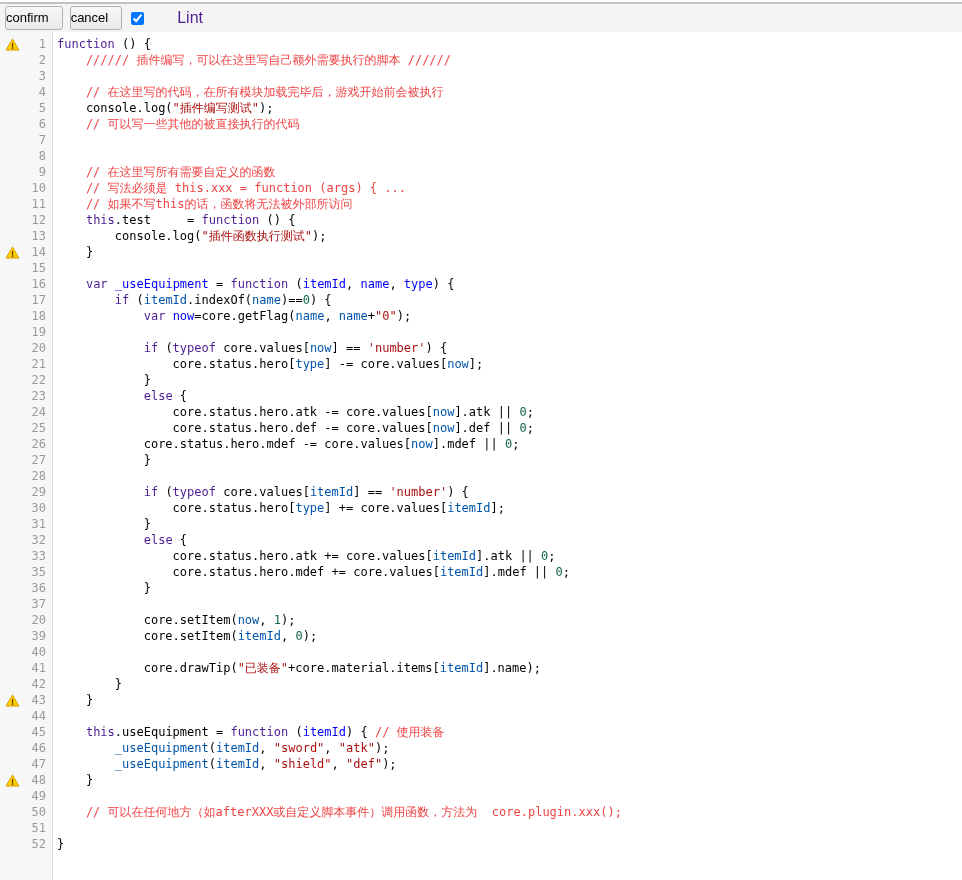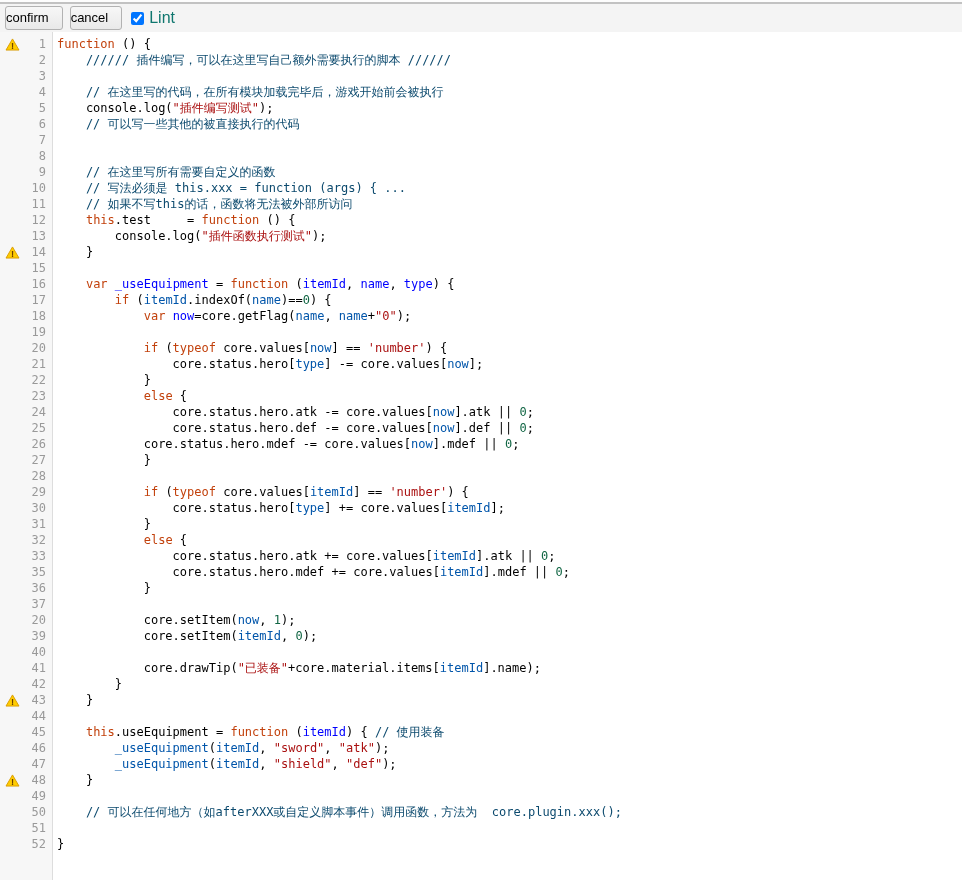--- a/index.html
+++ b/index.html
@@ -15,21 +15,21 @@
   }
   .tb-btn {
     font-family:"Liberation Sans", sans-serif;
     font-size:13px; color:#000;
     background:linear-gradient(#f7f7f7,#e9e9e9);
     border:1px solid #b2b2b2; border-radius:3px;
     padding:3px 13px 4px 0; margin-right:7px; cursor:pointer;
   }
   .lint-wrap { display:flex; align-items:center; margin-left:2px; }
   .lint-wrap input { width:13px; height:13px; margin-right:5px; }
-  .lint-label { font-size:16px; color:#0f766e; }
+  .lint-label { font-size:16px; color:#4c1d95;margin-left:28px; }
 
   
   .editor {
     position:relative; width:962px; height:848px;
     background:#fff; padding-top:4px; cursor:text;
   }
   .gutter-bg {
     position:absolute; left:0; top:0; bottom:0; width:53px;
     background:#f7f7f7; border-right:1px solid #ddd;
   }
@@ -42,21 +42,21 @@
     flex:1; text-align:right; padding-right:8px;
     font-family:"DejaVu Sans Mono","Liberation Mono",monospace;
     font-size:12px; color:#999;
   }
   .code {
     white-space:pre;
     font-family:"DejaVu Sans Mono","Liberation Mono",monospace;
     font-size:12px; color:#000; padding-left:3px;
   }
 </style>
-<style>.tok-k{color:#c2410c;}.tok-d{color:#00f;}.tok-v{color:#05a;}.tok-s{color:#a11;}.tok-c{color:#0c4a6e;}.tok-n{color:#164;}.tok-p{color:#000;}</style></head>
+<style>.tok-k{color:#4c1d95;}.tok-d{color:#00f;}.tok-v{color:#05a;}.tok-s{color:#a11;}.tok-c{color:#ef4444;}.tok-n{color:#164;}.tok-p{color:#000;}</style></head>
 <body>
 
 <div class="top-white"></div>
 <div class="top-line"></div>
 
 <div class="toolbar">
   <button class="tb-btn">confirm</button>
   <button class="tb-btn">cancel</button>
   <span class="lint-wrap">
     <input type="checkbox" checked="" style="">

